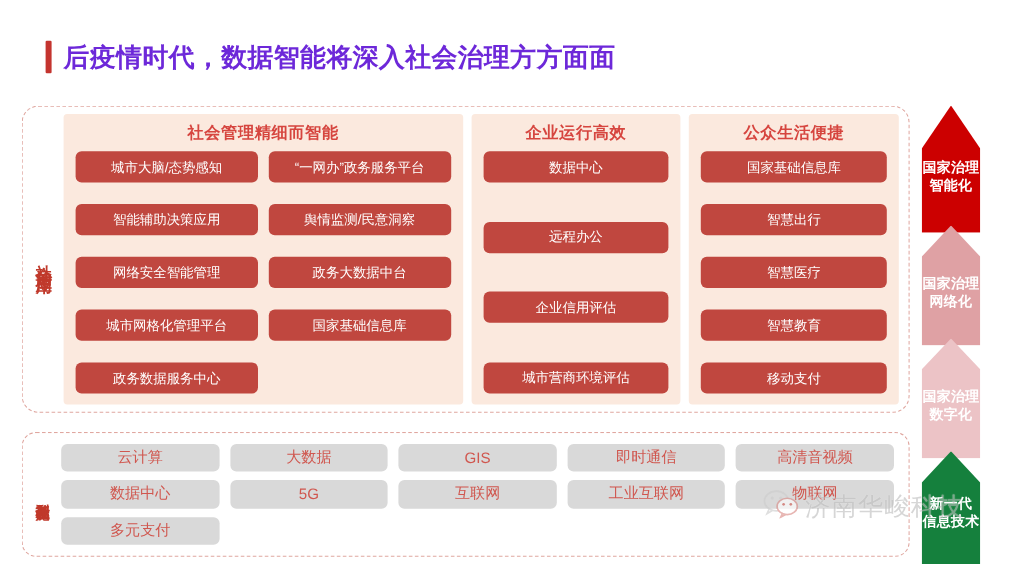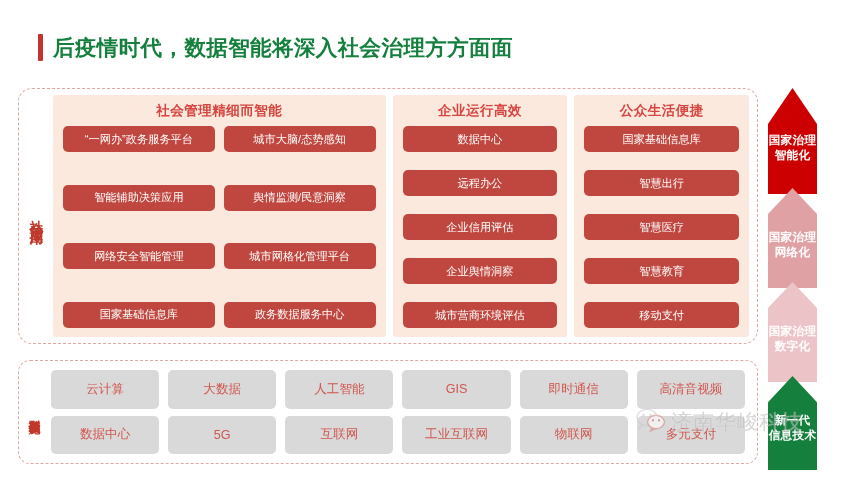--- a/index.html
+++ b/index.html
@@ -13,21 +13,21 @@
 
   
   #title-row{
     position:absolute; left:38px; top:33px;
     display:flex; align-items:center; gap:10px;
   }
   #title-bar{
     width:5px; height:27px; background:#c4342f; border-radius:1px;
   }
   #title-text{
-    font-size:21.5px; font-weight:bold; color:#15803d;
+    font-size:21.5px; font-weight:bold; color:#6d28d9;
     letter-spacing:.4px; white-space:nowrap;
   }
 
   
   #apps-outer{
     position:absolute; left:18px; top:88px;
     width:740px; height:256px;
     border:1.4px dashed #e0a7a0;
     border-radius:14px;
     box-sizing:border-box;
@@ -79,21 +79,21 @@
     border-radius:12px;
     box-sizing:border-box;
     display:flex; align-items:stretch;
     background:#ffffff;
   }
   #infra-label{
     font-size:11.6px; letter-spacing:.6px; flex:0 0 30px;
   }
   #infra-grid{
     flex:1;
-    display:grid; grid-template-columns:repeat(6,1fr);
+    display:grid; grid-template-columns:repeat(5,1fr);
     gap:7px 9px;
     padding:9px 12px 9px 2px; box-sizing:border-box;
   }
   .gchip{
     background:#d9d9d9; color:#d0574f;
     border-radius:5px; font-size:12.6px;
     display:flex; align-items:center; justify-content:center;
     white-space:nowrap;
   }
 
@@ -140,38 +140,38 @@
   <div id="title-text">后疫情时代，数据智能将深入社会治理方方面面</div>
 </div>
 
 <div id="apps-outer">
   <div class="vlabel">社会治理应用</div>
   <div id="apps-panels">
 
     <div class="panel wide">
       <div class="panel-title">社会管理精细而智能</div>
       <div class="chip-grid two">
+        <div class="chip">城市大脑/态势感知</div>
         <div class="chip">“一网办”政务服务平台</div>
-        <div class="chip">城市大脑/态势感知</div>
         <div class="chip">智能辅助决策应用</div>
         <div class="chip">舆情监测/民意洞察</div>
         <div class="chip">网络安全智能管理</div>
+        <div class="chip">政务大数据中台</div>
         <div class="chip">城市网格化管理平台</div>
         <div class="chip">国家基础信息库</div>
         <div class="chip">政务数据服务中心</div>
       </div>
     </div>
 
     <div class="panel narrow">
       <div class="panel-title">企业运行高效</div>
       <div class="chip-grid one">
         <div class="chip">数据中心</div>
         <div class="chip">远程办公</div>
         <div class="chip">企业信用评估</div>
-        <div class="chip">企业舆情洞察</div>
         <div class="chip">城市营商环境评估</div>
       </div>
     </div>
 
     <div class="panel narrow">
       <div class="panel-title">公众生活便捷</div>
       <div class="chip-grid one">
         <div class="chip">国家基础信息库</div>
         <div class="chip">智慧出行</div>
         <div class="chip">智慧医疗</div>
@@ -181,21 +181,20 @@
     </div>
 
   </div>
 </div>
 
 <div id="infra-outer">
   <div class="vlabel" id="infra-label">新型基础设施</div>
   <div id="infra-grid">
     <div class="gchip">云计算</div>
     <div class="gchip">大数据</div>
-    <div class="gchip">人工智能</div>
     <div class="gchip">GIS</div>
     <div class="gchip">即时通信</div>
     <div class="gchip">高清音视频</div>
     <div class="gchip">数据中心</div>
     <div class="gchip">5G</div>
     <div class="gchip">互联网</div>
     <div class="gchip">工业互联网</div>
     <div class="gchip">物联网</div>
     <div class="gchip">多元支付</div>
   </div>

